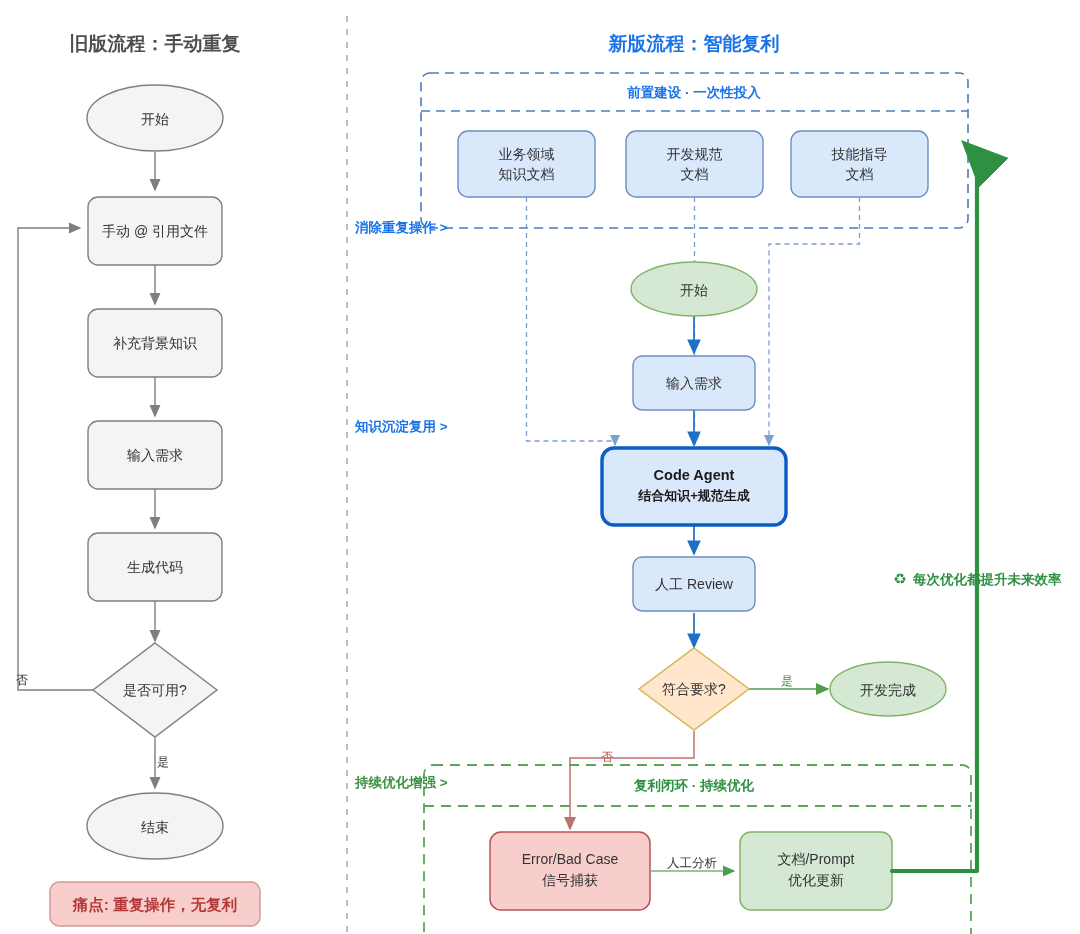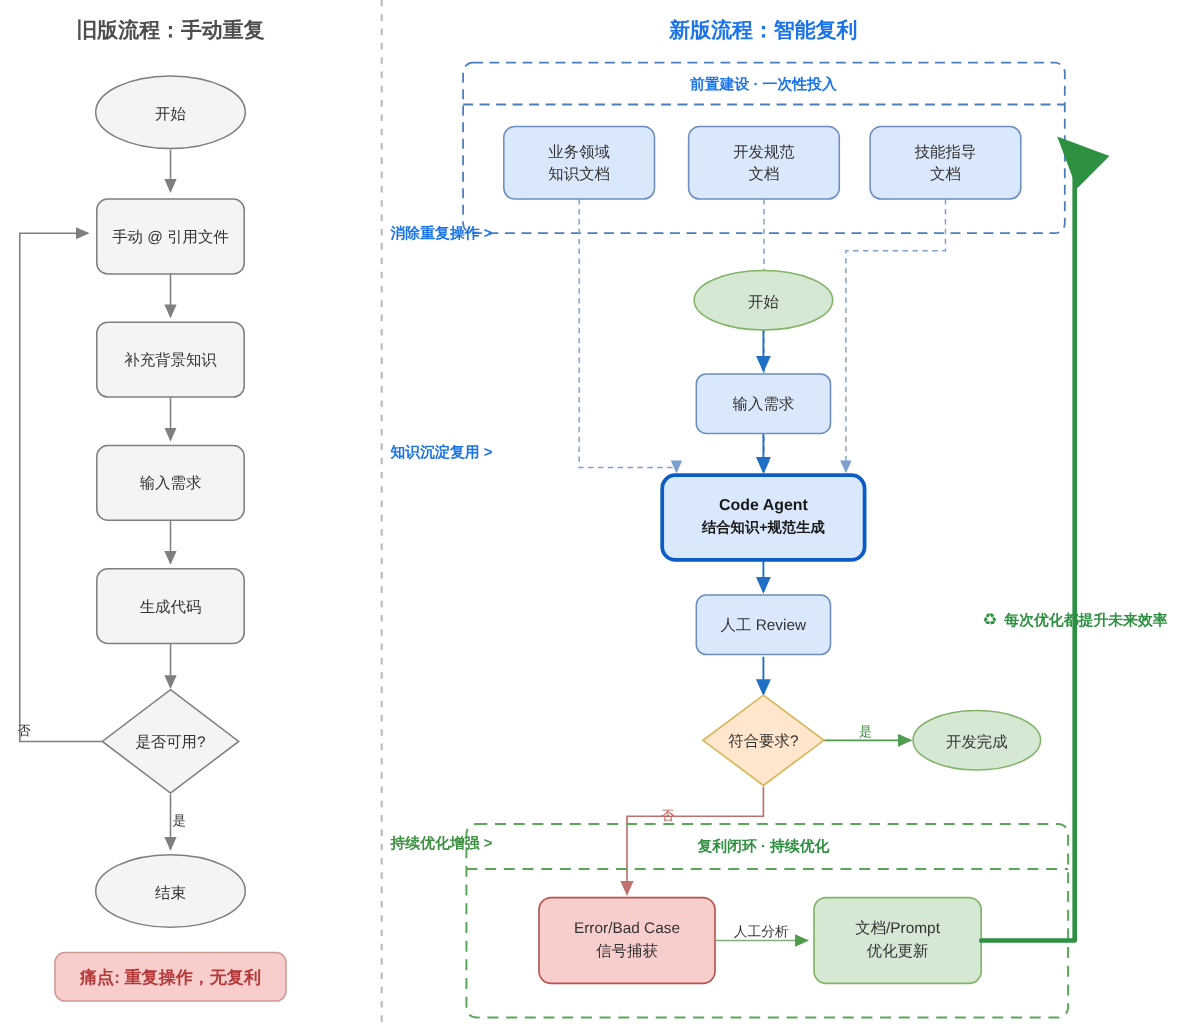--- a/index.html
+++ b/index.html
@@ -1,21 +1,21 @@
 <!DOCTYPE html>
 <html><head>
 <meta charset="utf-8">
 <style>
   html,body{margin:0;padding:0;}
   body{
     width:1080px;height:934px;background:#ffffff;
     font-family:"Liberation Sans","DejaVu Sans",sans-serif;
     overflow:hidden;position:relative;
   }
-  #stage{position:absolute;left:0;top:0;width:1080px;height:713px;}
+  #stage{position:absolute;left:0;top:16px;width:1080px;height:713px;}
   svg{display:block;}
   .nodeText{font-family:"Liberation Sans","DejaVu Sans",sans-serif;}
 </style>
 </head>
 <body>
 
 <div id="stage">
   <svg width="1080" height="934" viewBox="0 0 1080 934" xmlns="http://www.w3.org/2000/svg">
     <defs>
       <marker id="arrGrey" markerWidth="10" markerHeight="10" refX="8" refY="4" orient="auto">

